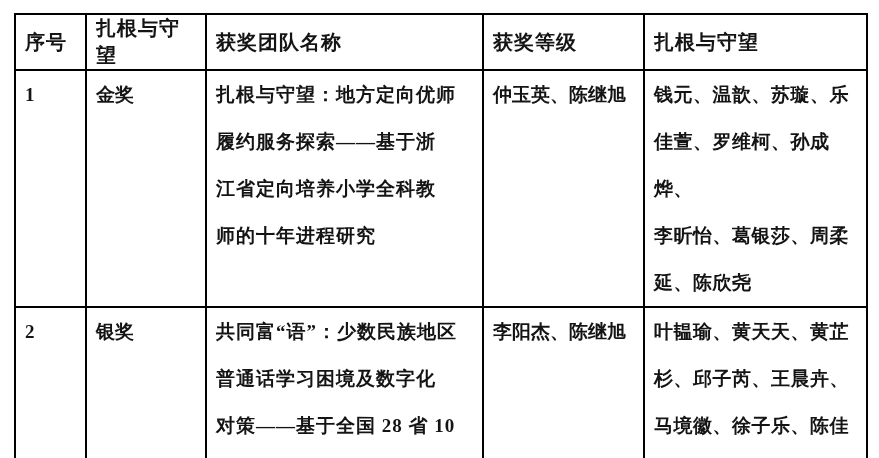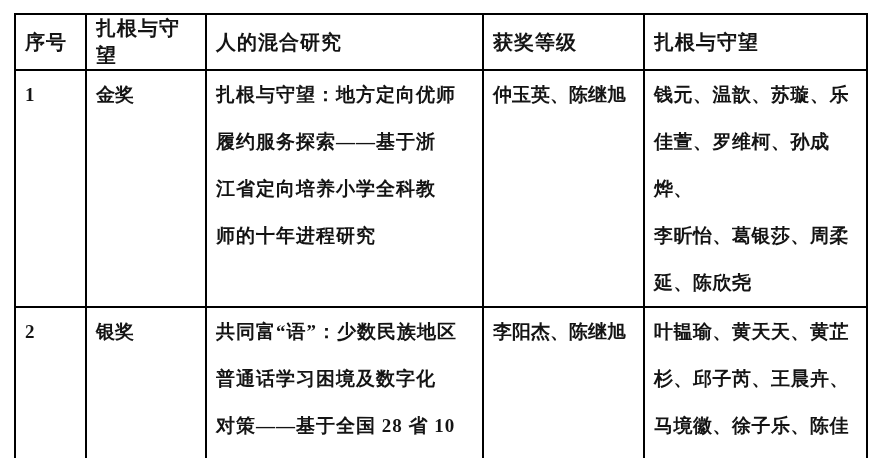--- a/index.html
+++ b/index.html
@@ -65,21 +65,21 @@
       <col style="width:71px">
       <col style="width:120px">
       <col style="width:277px">
       <col style="width:161px">
       <col style="width:223px">
     </colgroup>
     <thead>
       <tr>
         <th>序号</th>
         <th>扎根与守望</th>
-        <th>人的混合研究</th>
+        <th>获奖团队名称</th>
         <th>获奖等级</th>
         <th>扎根与守望</th>
       </tr>
     </thead>
     <tbody>
       <tr class="row-1">
         <td>1</td>
         <td>金奖</td>
         <td class="wrap">扎根与守望：地方定向优师
 履约服务探索——基于浙

